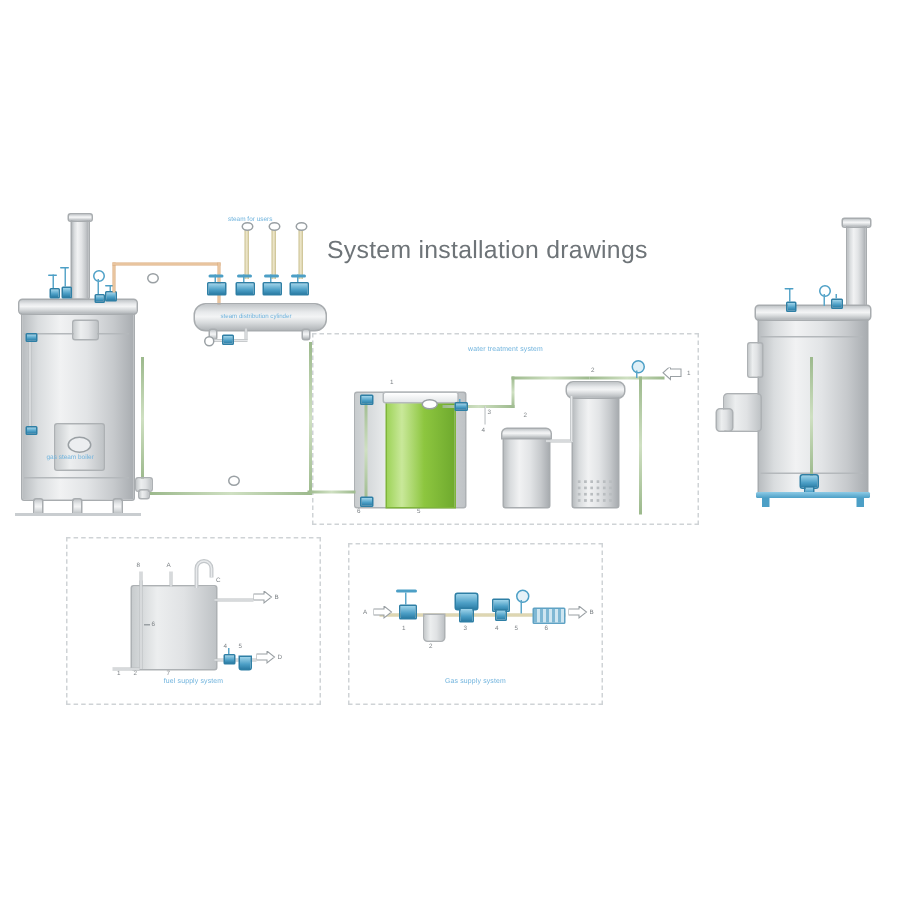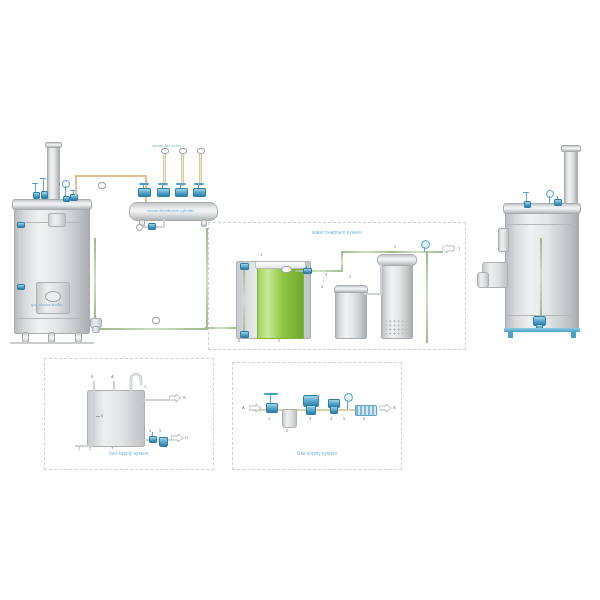--- a/index.html
+++ b/index.html
@@ -55,20 +55,21 @@
   .lbl-b{position:absolute;font-size:4.4px;color:#6fb3dd;white-space:nowrap;}
 
   .arrow{position:absolute;}
   .circ{position:absolute;border:.5px solid #9aa0a4;border-radius:50%;background:#fff;}
 </style>
 </head>
 <body>
 
 <div id="canvas">
 
+  <div class="title">System  installation drawings</div>
 
   <div>
 
     <div class="vessel metal-v" style="left:47px;top:144px;width:11px;height:54px;"></div>
     <div class="vessel metal-h" style="left:45px;top:142px;width:15px;height:4px;border-radius:2px;"></div>
 
     <div class="vessel metal-v" style="left:14px;top:204px;width:74px;height:128px;"></div>
 
     <div class="vessel metal-h" style="left:12px;top:199px;width:78px;height:9px;border-radius:3px;"></div>
 

